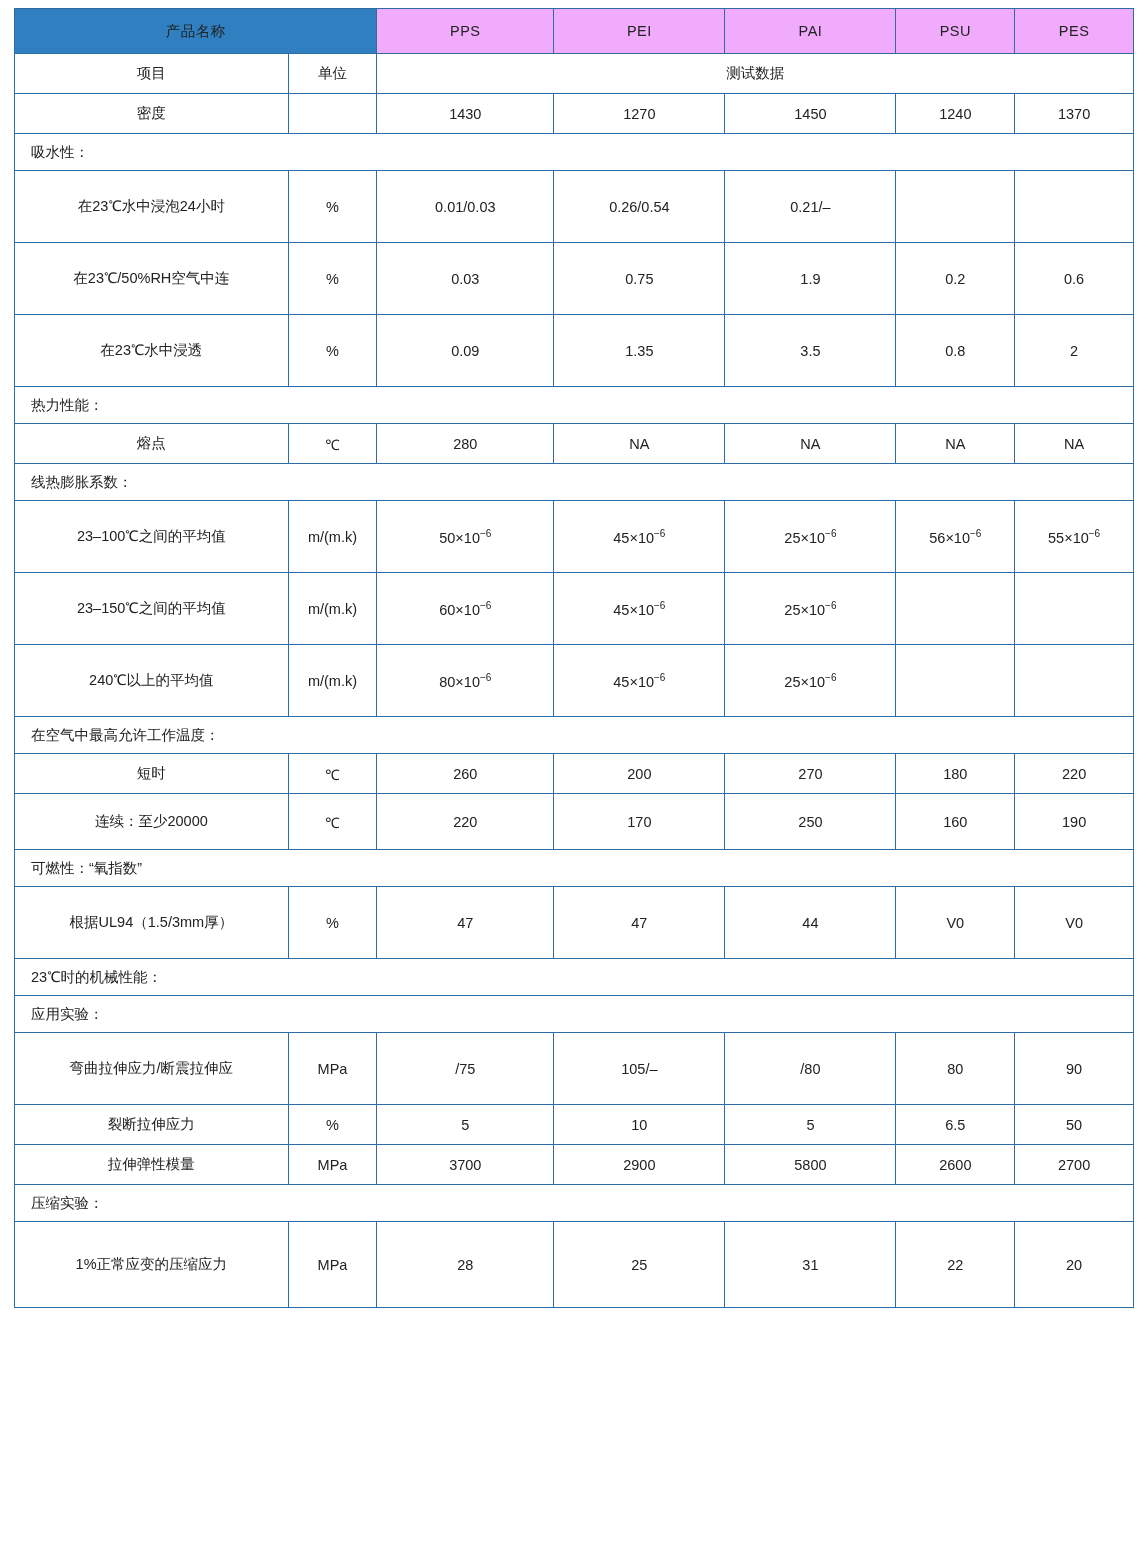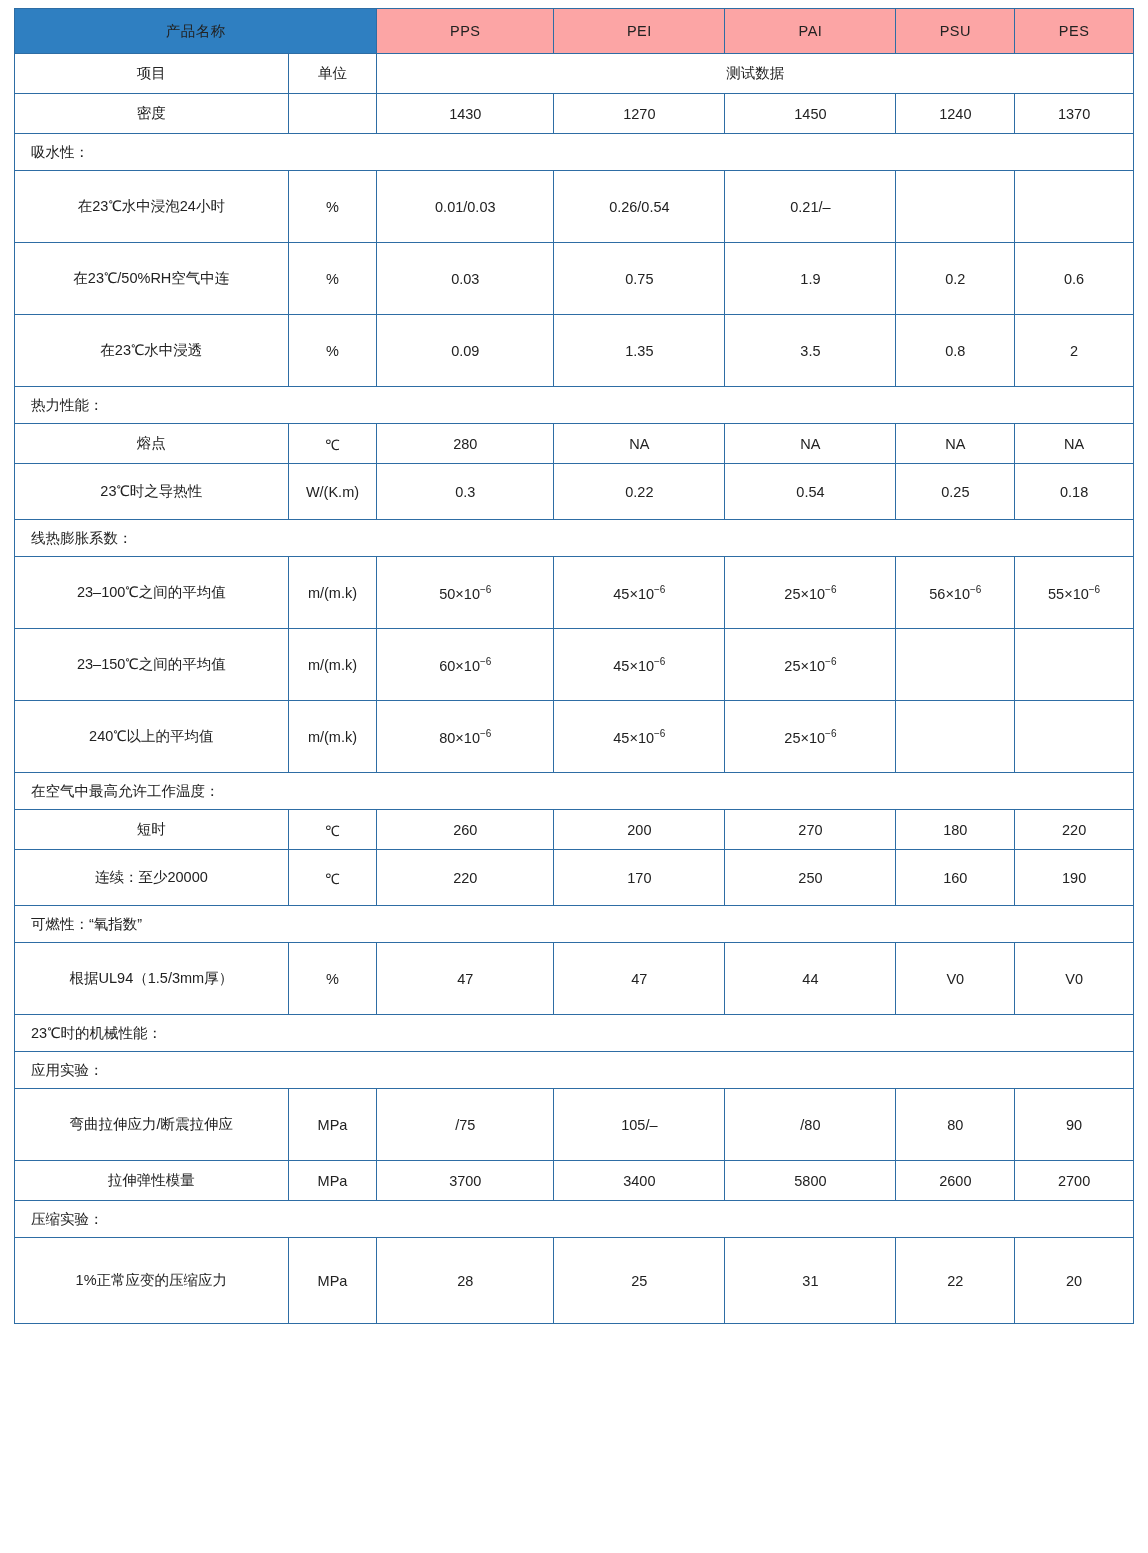--- a/index.html
+++ b/index.html
@@ -24,21 +24,21 @@
   table.spec td, table.spec th {
     border: 1px solid #2e6da4;
     font-weight: normal;
     color: #222222;
     font-size: 14.5px;
     text-align: center;
     vertical-align: middle;
     padding: 2px 3px;
   }
   thead th {
-    background: #fca5a5;
+    background: #f0abfc;
     color: #ffffff;
     font-size: 16px;
     height: 40px;
     letter-spacing: 0.5px;
     border: 1px solid #2f7fc1;
   }
   thead th.first {
     background: #2f7fc1;
   }
   tbody td.label {
@@ -141,29 +141,20 @@
         </tr>
         <tr class="h40">
           <td class="label">熔点</td>
           <td>℃</td>
           <td>280</td>
           <td>NA</td>
           <td>NA</td>
           <td>NA</td>
           <td>NA</td>
         </tr>
-        <tr class="h56">
-          <td class="label">23℃时之导热性</td>
-          <td>W/(K.m)</td>
-          <td>0.3</td>
-          <td>0.22</td>
-          <td>0.54</td>
-          <td>0.25</td>
-          <td>0.18</td>
-        </tr>
         <tr class="section">
           <td colspan="7">线热膨胀系数：</td>
         </tr>
         <tr class="h72">
           <td class="label">23–100℃之间的平均值</td>
           <td>m/(m.k)</td>
           <td>50×10<sup>−6</sup></td>
           <td>45×10<sup>−6</sup></td>
           <td>25×10<sup>−6</sup></td>
           <td>56×10<sup>−6</sup></td>
@@ -229,24 +220,33 @@
         <tr class="h72">
           <td class="label">弯曲拉伸应力/断震拉伸应</td>
           <td>MPa</td>
           <td>/75</td>
           <td>105/–</td>
           <td>/80</td>
           <td>80</td>
           <td>90</td>
         </tr>
         <tr class="h40">
+          <td class="label">裂断拉伸应力</td>
+          <td>%</td>
+          <td>5</td>
+          <td>10</td>
+          <td>5</td>
+          <td>6.5</td>
+          <td>50</td>
+        </tr>
+        <tr class="h40">
           <td class="label">拉伸弹性模量</td>
           <td>MPa</td>
           <td>3700</td>
-          <td>3400</td>
+          <td>2900</td>
           <td>5800</td>
           <td>2600</td>
           <td>2700</td>
         </tr>
         <tr class="section">
           <td colspan="7">压缩实验：</td>
         </tr>
         <tr class="h86">
           <td class="label">1%正常应变的压缩应力</td>
           <td>MPa</td>

